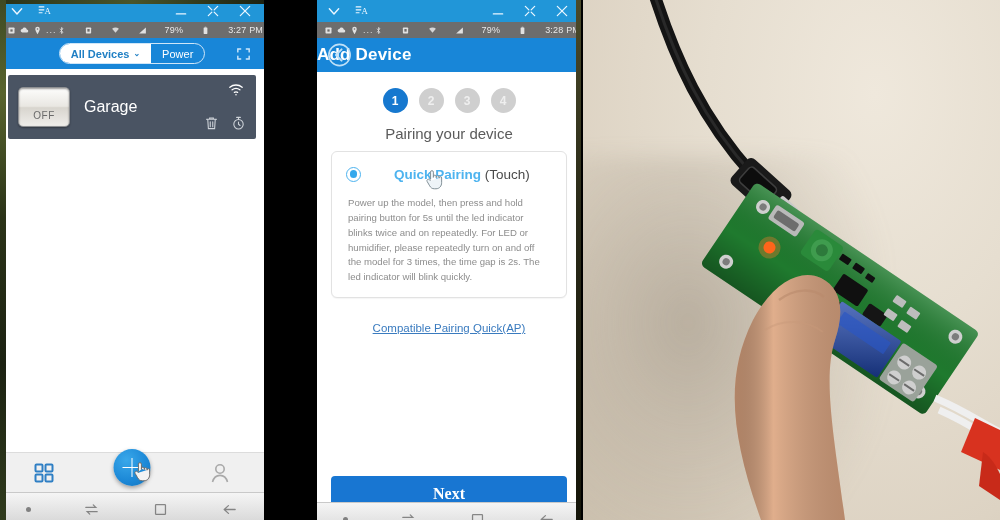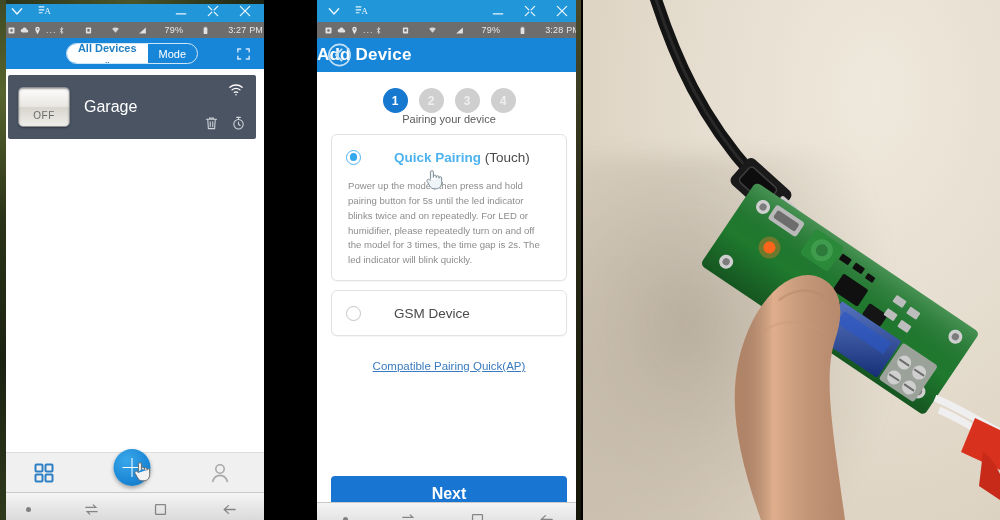--- a/index.html
+++ b/index.html
@@ -46,21 +46,21 @@
   .app-bar-left {
     height: 31px; background: #1886d8; display: flex; align-items: center;
     justify-content: center; position: relative;
   }
   .segmented {
     display: flex; align-items: stretch; height: 21px;
     border: 1px solid #cfe6f8; border-radius: 11px; overflow: hidden; background: #1886d8;
   }
   .seg {
     display: flex; align-items: center; justify-content: center; gap: 4px;
-    font-size: 11px; padding: 0 11px; white-space: nowrap; color: #fff; flex-direction: column;
+    font-size: 11px; padding: 0 11px; white-space: nowrap; color: #fff;
   }
   .seg.active { background: #fff; color: #1f7fc4; font-weight: 600; }
   .seg .chev { font-size: 8px; line-height: 1; }
   .scan-ico { position: absolute; right: 12px; top: 50%; transform: translateY(-50%);
               width: 17px; height: 17px; }
   .scan-ico svg { width:100%; height:100%; display:block; }
 
   .body-left { position: relative; height: calc(520px - 22px - 16px - 31px); background: #fff; }
 
   .device-card {
@@ -128,21 +128,21 @@
   .body-mid {
     position: relative; height: calc(520px - 22px - 16px - 34px);
     background: #fff; padding: 0 14px;
   }
   .steps { display: flex; align-items: center; justify-content: center; gap: 11px; margin-top: 16px; }
   .step {
     width: 25px; height: 25px; border-radius: 50%; background: #cfcfcf; color: #efefef;
     display: flex; align-items: center; justify-content: center; font-size: 12px; font-weight: 600;
   }
   .step.active { background: #1678cf; color: #fff; }
-  .pair-head { text-align: center; font-size: 11px; color: #5b5b5b; }
+  .pair-head { text-align: center; margin-top: 12px; font-size: 15px; color: #5b5b5b; }
 
   .opt-card {
     margin-top: 9px; border: 1px solid #e2e2e2; border-radius: 6px; background: #fff;
     box-shadow: 0 1px 1px rgba(0,0,0,.04);
   }
   .opt-card.selected { padding-bottom: 10px; }
   .opt-row { display: flex; align-items: center; height: 44px; padding: 0 14px; }
   .radio { width: 15px; height: 15px; border-radius: 50%; border: 1.5px solid #c4c4c4; flex: none; }
   .radio.on { border-color: #4db3ef; position: relative; }
   .radio.on:after {
@@ -156,21 +156,21 @@
   }
 
   .ap-link {
     text-align: center; margin-top: 24px; font-size: 11.5px; color: #3a7bbf;
     text-decoration: underline;
   }
   .next-btn {
     position: absolute; left: 14px; right: 14px; bottom: 25px; height: 35px;
     background: #1876d2; color: #fff; border-radius: 4px;
     display: flex; align-items: center; justify-content: center;
-    font-size: 16px; font-weight: 600;
+    font-size: 16px; font-weight: 600; font-family: Liberation Serif, serif;
   }
 
   
   .photo { position: absolute; left: 583px; top: 0; width: 417px; height: 520px; overflow: hidden;
            background: #ddd5c8; }
   .wall {
     position: absolute; inset: 0;
     background:
       radial-gradient(ellipse at 70% 18%, #efe8dc 0%, #e6ded0 40%, #ddd3c3 75%, #cfc4b2 100%);
   }
@@ -281,21 +281,21 @@
       </div>
     </div>
 
     <div class="app-bar-left">
       <div class="segmented">
         <div class="seg active">
           <span>All Devices</span>
           <span class="chev">⌄</span>
         </div>
         <div class="seg">
-          <span>Mode</span>
+          <span>Power</span>
         </div>
       </div>
       <span class="scan-ico">
         <svg viewBox="0 0 24 24" fill="none" stroke="#cfe8fb" stroke-width="2" stroke-linecap="round">
           <path d="M4 9V5h4M20 9V5h-4M4 15v4h4M20 15v4h-4"></path>
         </svg>
       </span>
     </div>
 
     <div class="body-left">
@@ -490,26 +490,20 @@
       <div class="opt-card selected">
         <div class="opt-row">
           <span class="radio on"></span>
           <span class="opt-label">
             <span class="hl">Quick Pairing</span><span> (Touch)</span>
           </span>
         </div>
         <div class="opt-desc">Power up the model, then press and hold pairing button for 5s until the led indicator blinks twice and on repeatedly. For LED or humidifier, please repeatedly turn on and off the model for 3 times, the time gap is 2s. The led indicator will blink quickly.</div>
       </div>
 
-      <div class="opt-card">
-        <div class="opt-row">
-          <span class="radio"></span>
-          <span class="opt-label">GSM Device</span>
-        </div>
-      </div>
 
 
       <div class="ap-link">Compatible Pairing Quick(AP)</div>
 
       <div class="next-btn">Next</div>
 
       <span class="cursor-hand" style="left:106px; top:79px;">
         <svg viewBox="0 0 24 28">
           <path d="M8.5 14V5.6a1.7 1.7 0 0 1 3.4 0v6.2m0-1.2a1.6 1.6 0 0 1 3.2 0v1.6m0-.9a1.6 1.6 0 0 1 3.2 0v1.4m0-.4a1.5 1.5 0 0 1 3 0v5.4c0 3.5-2.3 6.9-6.4 6.9h-1.9c-2.7 0-4.1-1.2-5.4-3.4l-2.9-5a1.7 1.7 0 0 1 2.7-2l1.1 1.3" fill="#eef4f8" stroke="#7d8b93" stroke-width="1.1" stroke-linejoin="round"></path>
         </svg>

